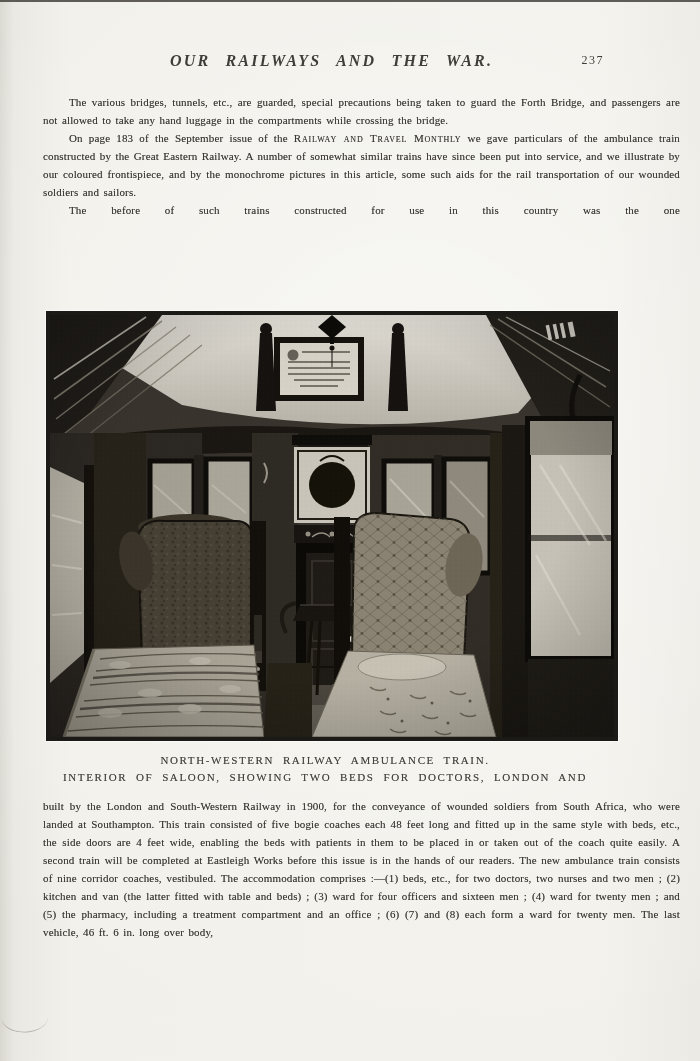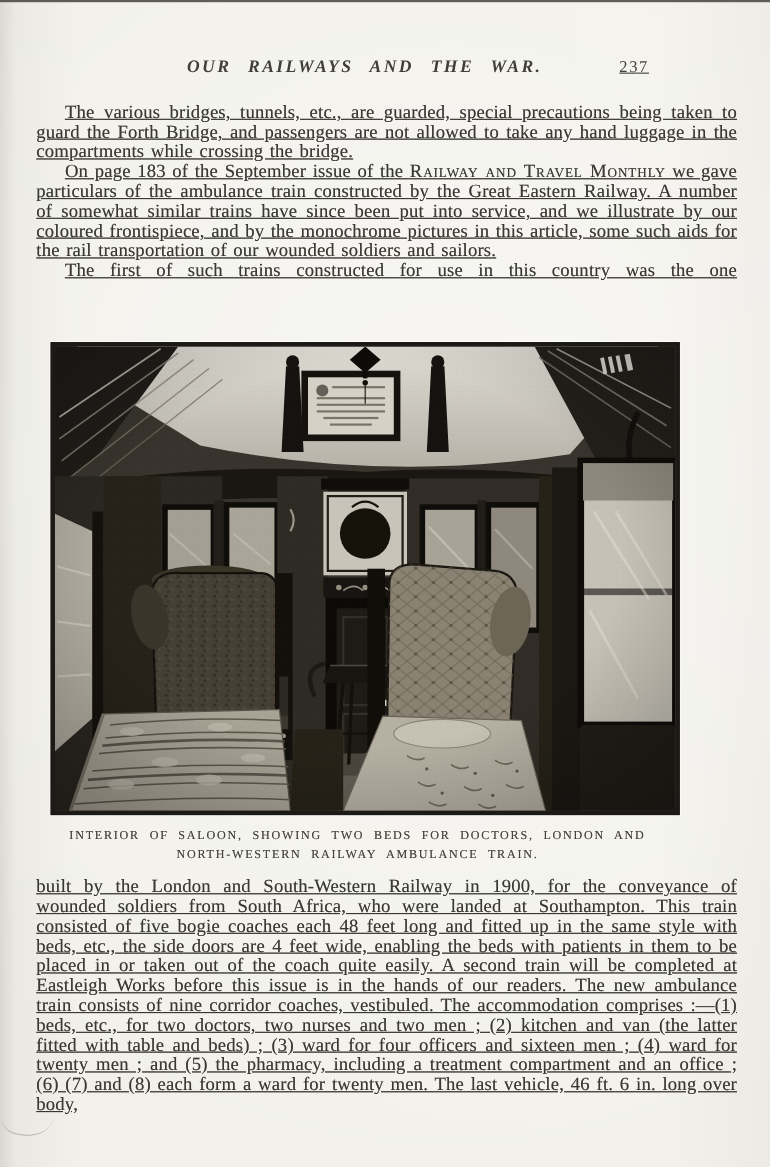--- a/index.html
+++ b/index.html
@@ -16,25 +16,25 @@
     color:#3a3833;
     padding-left:47px;
   }
   .top-edge{position:absolute;top:0;left:0;width:700px;height:2px;background:#45423c;opacity:.85;}
   .curl-mark{position:absolute;left:2px;top:1002px;width:46px;height:30px;
     border-bottom:1.5px solid rgba(120,115,105,.45);border-radius:0 0 60% 40%;transform:rotate(8deg);}
 
   .running-head{position:absolute;top:52px;left:33px;width:637px;height:24px;}
   .running-title{display:block;text-align:center;padding-right:40px;
     font-style:italic;font-weight:700;font-size:16px;letter-spacing:2.2px;word-spacing:9px;color:#403e38;}
-  .folio{position:absolute;right:80px;top:1px;font-size:15px;letter-spacing:1.5px;color:#403e38;text-decoration:underline;}
-
-  .bodyblock{position:absolute;left:33px;width:637px;font-size:17px;line-height:18px;
+  .folio{position:absolute;right:66px;top:1px;font-size:12px;letter-spacing:1.5px;color:#403e38;}
+
+  .bodyblock{position:absolute;left:43px;width:637px;font-size:11px;line-height:18px;
     text-align:justify;text-justify:inter-word;word-spacing:1.5px;letter-spacing:.15px;
-    color:#3a3833;text-shadow:0 0 .4px rgba(58,56,51,.55);text-decoration:underline;}
+    color:#3a3833;text-shadow:0 0 .4px rgba(58,56,51,.55);}
   .bodyblock p{margin:0;text-indent:26px;}
   .bodyblock.block1{top:93px;}
   .bodyblock.block2{top:797px;}
   .bodyblock.block2 p{text-indent:0;}
   p.fill-last{text-align-last:justify;}
   .smallcaps{font-variant:small-caps;letter-spacing:.8px;margin-top:32px;}
 
   .photo{position:absolute;left:46px;top:311px;width:572px;height:430px;
     box-sizing:border-box;border:4px solid #1c1a16;background:#38342d;box-shadow:0 0 0 1px rgba(255,255,255,.5);}
   .photo svg{display:block;width:100%;height:100%;}
@@ -50,21 +50,21 @@
   <div class="top-edge"></div>
 
   <div class="running-head">
     <span class="running-title">OUR RAILWAYS AND THE WAR.</span>
     <span class="folio">237</span>
   </div>
 
   <div class="bodyblock block1">
     <p>The various bridges, tunnels, etc., are guarded, special precautions being taken to guard the Forth Bridge, and passengers are not allowed to take any hand luggage in the compartments while crossing the bridge.</p>
     <p><span>On page 183 of the September issue of the </span><span class="smallcaps">Railway and Travel Monthly</span><span> we gave particulars of the ambulance train constructed by the Great Eastern Railway.  A number of somewhat similar trains have since been put into service, and we illustrate by our coloured frontispiece, and by the monochrome pictures in this article, some such aids for the rail transportation of our wounded soldiers and sailors.</span></p>
-    <p class="fill-last">The first of such trains constructed for use in this country was the one</p>
+    <p class="fill-last">The before of such trains constructed for use in this country was the one</p>
   </div>
 
   <figure style="margin:0">
     <div class="photo">
 
       <svg viewBox="0 0 564 422" preserveAspectRatio="none" aria-hidden="true">
         <defs>
           <linearGradient id="ceil" x1="0" y1="0" x2="0" y2="1">
             <stop offset="0" stop-color="#dedbd3"></stop>
               <stop offset="1" stop-color="#b7b3a9"></stop>
@@ -271,22 +271,22 @@
           </g>
         </g>
 
         <path d="M214,422 L218,348 L262,348 L262,422 Z" fill="#262218"></path>
 
         <rect x="0" y="0" width="564" height="422" fill="url(#vig)"></rect>
         <rect x="0" y="0" width="564" height="422" fill="url(#grain)" opacity=".10"></rect>
       </svg>
     </div>
     <figcaption class="caption">
+      <div>NORTH-WESTERN RAILWAY AMBULANCE TRAIN.</div>
       <div>INTERIOR OF SALOON, SHOWING TWO BEDS FOR DOCTORS, LONDON AND</div>
-      <div>NORTH-WESTERN RAILWAY AMBULANCE TRAIN.</div>
     </figcaption>
   </figure>
 
   <div class="bodyblock block2">
     <p>built by the London and South-Western Railway in 1900, for the conveyance of wounded soldiers from South Africa, who were landed at Southampton.  This train consisted of five bogie coaches each 48 feet long and fitted up in the same style with beds, etc., the side doors are 4 feet wide, enabling the beds with patients in them to be placed in or taken out of the coach quite easily.  A second train will be completed at Eastleigh Works before this issue is in the hands of our readers.  The new ambulance train consists of nine corridor coaches, vestibuled.  The accommodation comprises :—(1) beds, etc., for two doctors, two nurses and two men ; (2) kitchen and van (the latter fitted with table and beds) ; (3) ward for four officers and sixteen men ; (4) ward for twenty men ; and (5) the pharmacy, including a treatment compartment and an office ; (6) (7) and (8) each form a ward for twenty men.  The last vehicle, 46 ft. 6 in. long over body,</p>
   </div>
 
   <div class="curl-mark"></div>
 </div>
 

